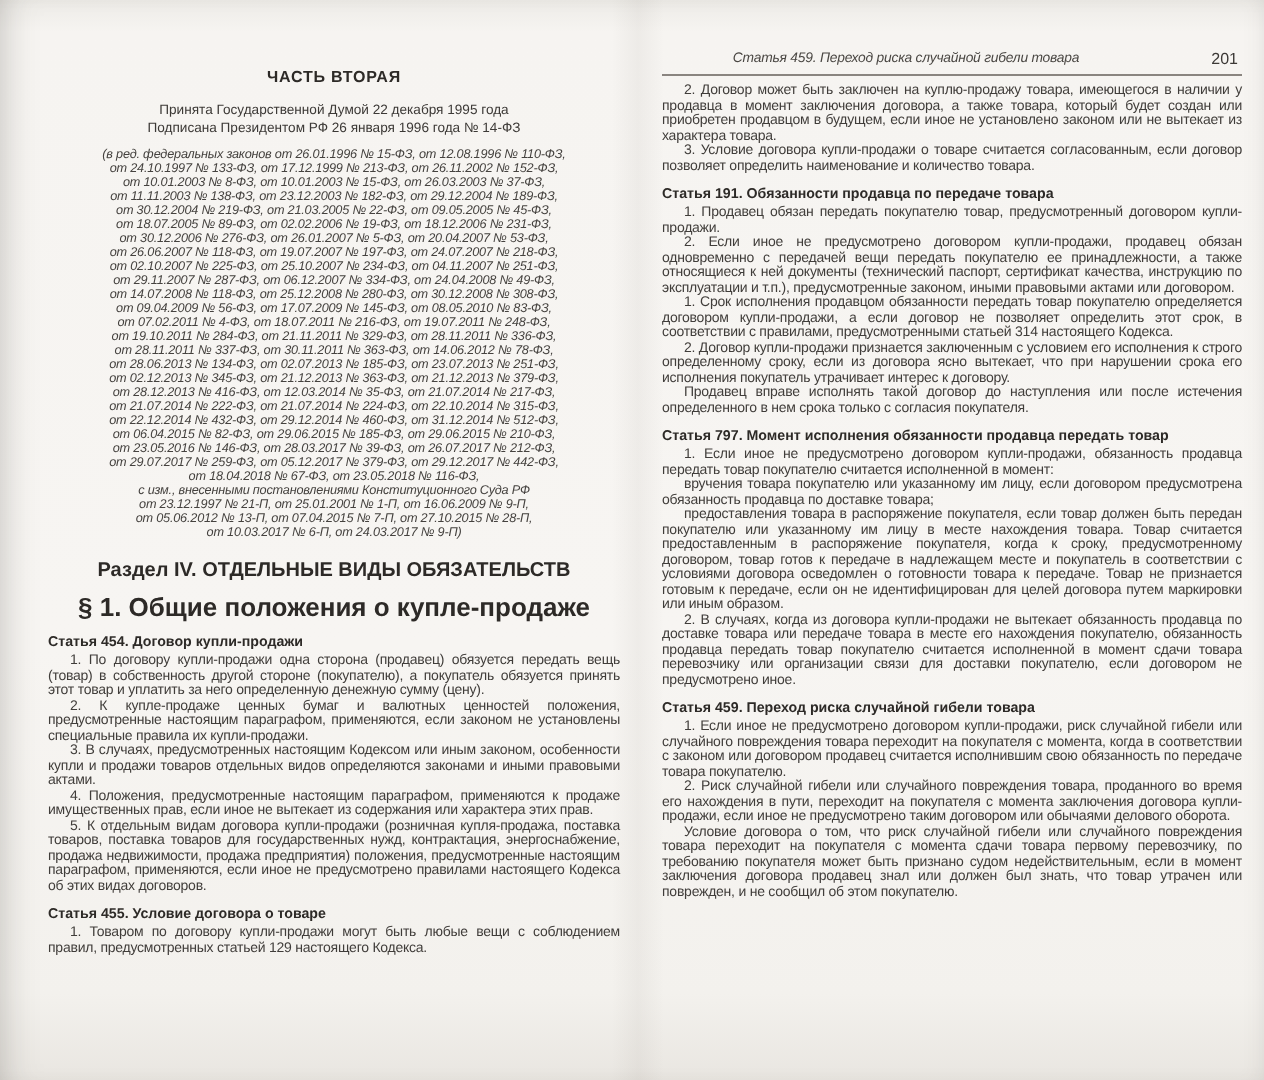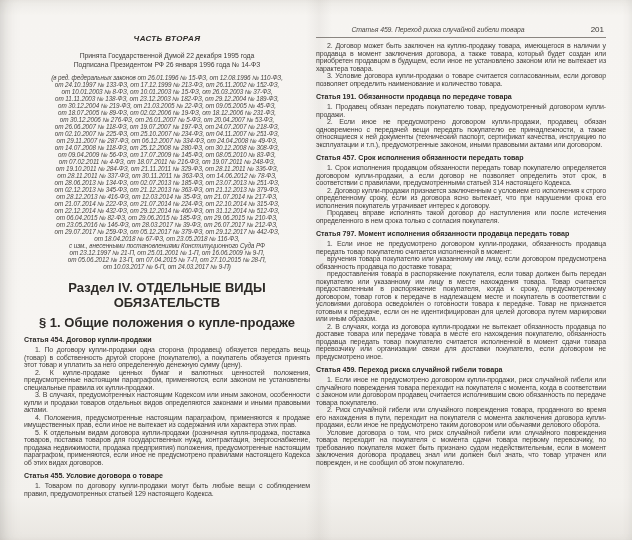--- a/index.html
+++ b/index.html
@@ -16,38 +16,38 @@
     color:#3c3936;
   }
   
   .gutter{
     position:absolute;left:306px;top:0;width:26px;height:540px;
     background:linear-gradient(90deg,rgba(120,112,104,0) 0,rgba(120,112,104,.07) 50%,rgba(120,112,104,0) 100%);
     pointer-events:none;
   }
   .page{position:absolute;top:0;}
   .page-left{left:24px;width:286px;top:34px;}
-  .page-right{left:316px;width:290px;top:26px;}
+  .page-right{left:331px;width:290px;top:26px;}
 
   .part-title{
     text-align:center;font-weight:bold;font-size:8px;letter-spacing:.4px;
-    color:#2d2a27;margin:0 0 9px;font-style:italic;
+    color:#2d2a27;margin:0 0 9px;
   }
   .adopted{
     text-align:center;font-size:6.8px;line-height:8.6px;color:#3c3936;
   }
   .amendments{
     margin-top:5px;text-align:center;font-style:italic;
     font-size:6.35px;line-height:7px;color:#45423f;letter-spacing:-.1px;
   }
   .amendments div{white-space:nowrap;}
   .section-title,.chapter-title,.para-title{
     text-align:center;font-weight:bold;color:#2d2a27;margin:0;
   }
-  .section-title{font-size:13px;margin-top:10px;}
+  .section-title{font-size:10px;margin-top:10px;}
   .chapter-title{font-size:7.4px;margin-top:6px;}
   .para-title{font-size:13px;margin-top:5px;margin-bottom:2px;}
 
   .article-heading{
     font-weight:bold;font-size:7.1px;line-height:8px;color:#2d2a27;
     margin:6px 0 2px;text-align:left;
   }
   p.body{
     margin:0;font-size:7px;line-height:7.5px;text-align:justify;
     text-indent:11px;letter-spacing:-.12px;color:#403d3a;
@@ -136,21 +136,20 @@
       <p class="body">2. Договор может быть заключен на куплю-продажу товара, имеющегося в наличии у продавца в момент заключения договора, а также товара, который будет создан или приобретен продавцом в будущем, если иное не установлено законом или не вытекает из характера товара.</p>
       <p class="body">3. Условие договора купли-продажи о товаре считается согласованным, если договор позволяет определить наименование и количество товара.</p>
 
       <div>
         <div class="article-heading">Статья 191. Обязанности продавца по передаче товара</div>
         <p class="body">1. Продавец обязан передать покупателю товар, предусмотренный договором купли-продажи.</p>
         <p class="body">2. Если иное не предусмотрено договором купли-продажи, продавец обязан одновременно с передачей вещи передать покупателю ее принадлежности, а также относящиеся к ней документы (технический паспорт, сертификат качества, инструкцию по эксплуатации и т.п.), предусмотренные законом, иными правовыми актами или договором.</p>
       </div>
 
       <div>
-        <div class="article-heading">Статья 457. Срок исполнения обязанности передать товар</div>
         <p class="body">1. Срок исполнения продавцом обязанности передать товар покупателю определяется договором купли-продажи, а если договор не позволяет определить этот срок, в соответствии с правилами, предусмотренными статьей 314 настоящего Кодекса.</p>
         <p class="body">2. Договор купли-продажи признается заключенным с условием его исполнения к строго определенному сроку, если из договора ясно вытекает, что при нарушении срока его исполнения покупатель утрачивает интерес к договору.</p>
         <p class="body">Продавец вправе исполнять такой договор до наступления или после истечения определенного в нем срока только с согласия покупателя.</p>
       </div>
 
       <div>
         <div class="article-heading">Статья 797. Момент исполнения обязанности продавца передать товар</div>
         <p class="body">1. Если иное не предусмотрено договором купли-продажи, обязанность продавца передать товар покупателю считается исполненной в момент:</p>
         <p class="body">вручения товара покупателю или указанному им лицу, если договором предусмотрена обязанность продавца по доставке товара;</p>
         <p class="body">предоставления товара в распоряжение покупателя, если товар должен быть передан покупателю или указанному им лицу в месте нахождения товара. Товар считается предоставленным в распоряжение покупателя, когда к сроку, предусмотренному договором, товар готов к передаче в надлежащем месте и покупатель в соответствии с условиями договора осведомлен о готовности товара к передаче. Товар не признается готовым к передаче, если он не идентифицирован для целей договора путем маркировки или иным образом.</p>

